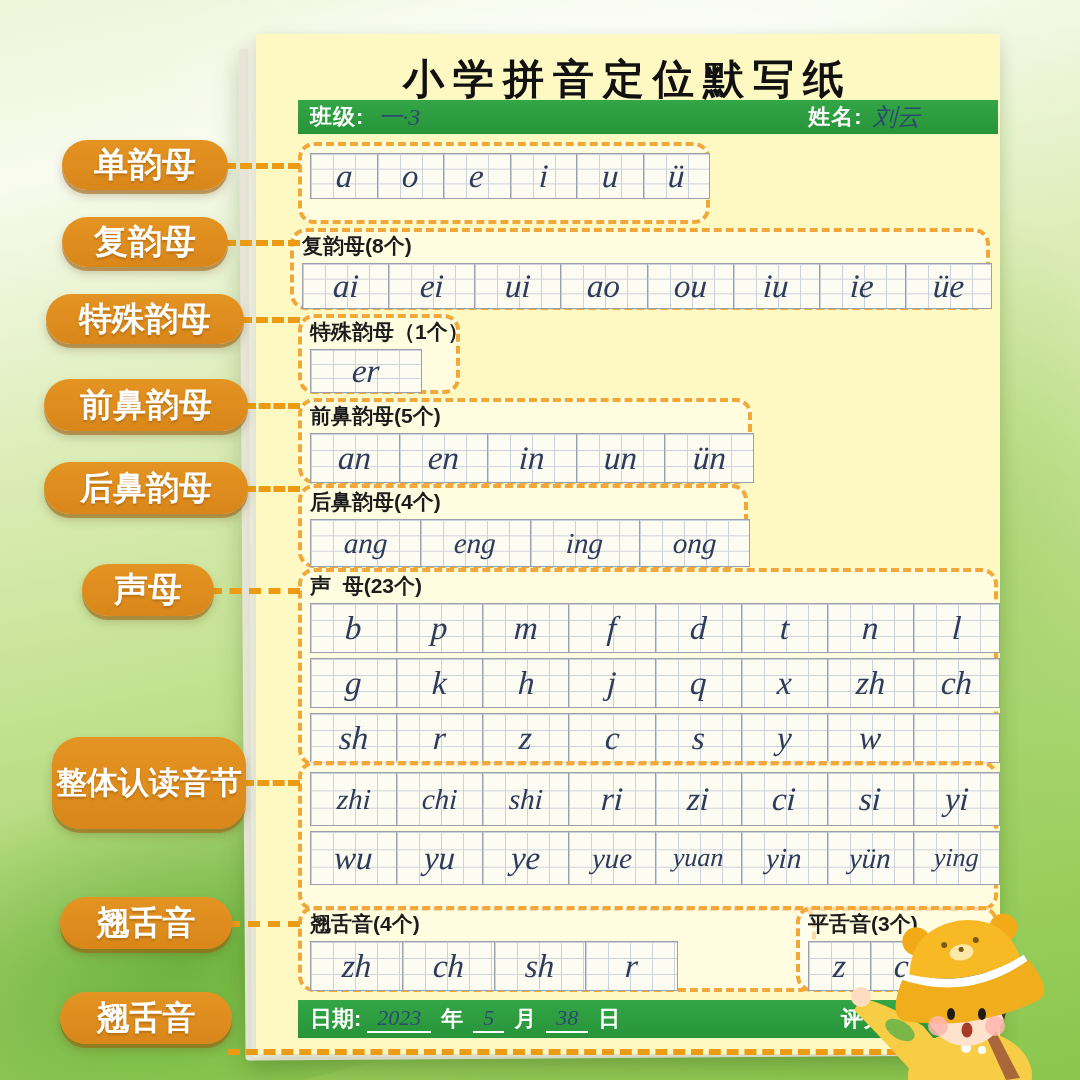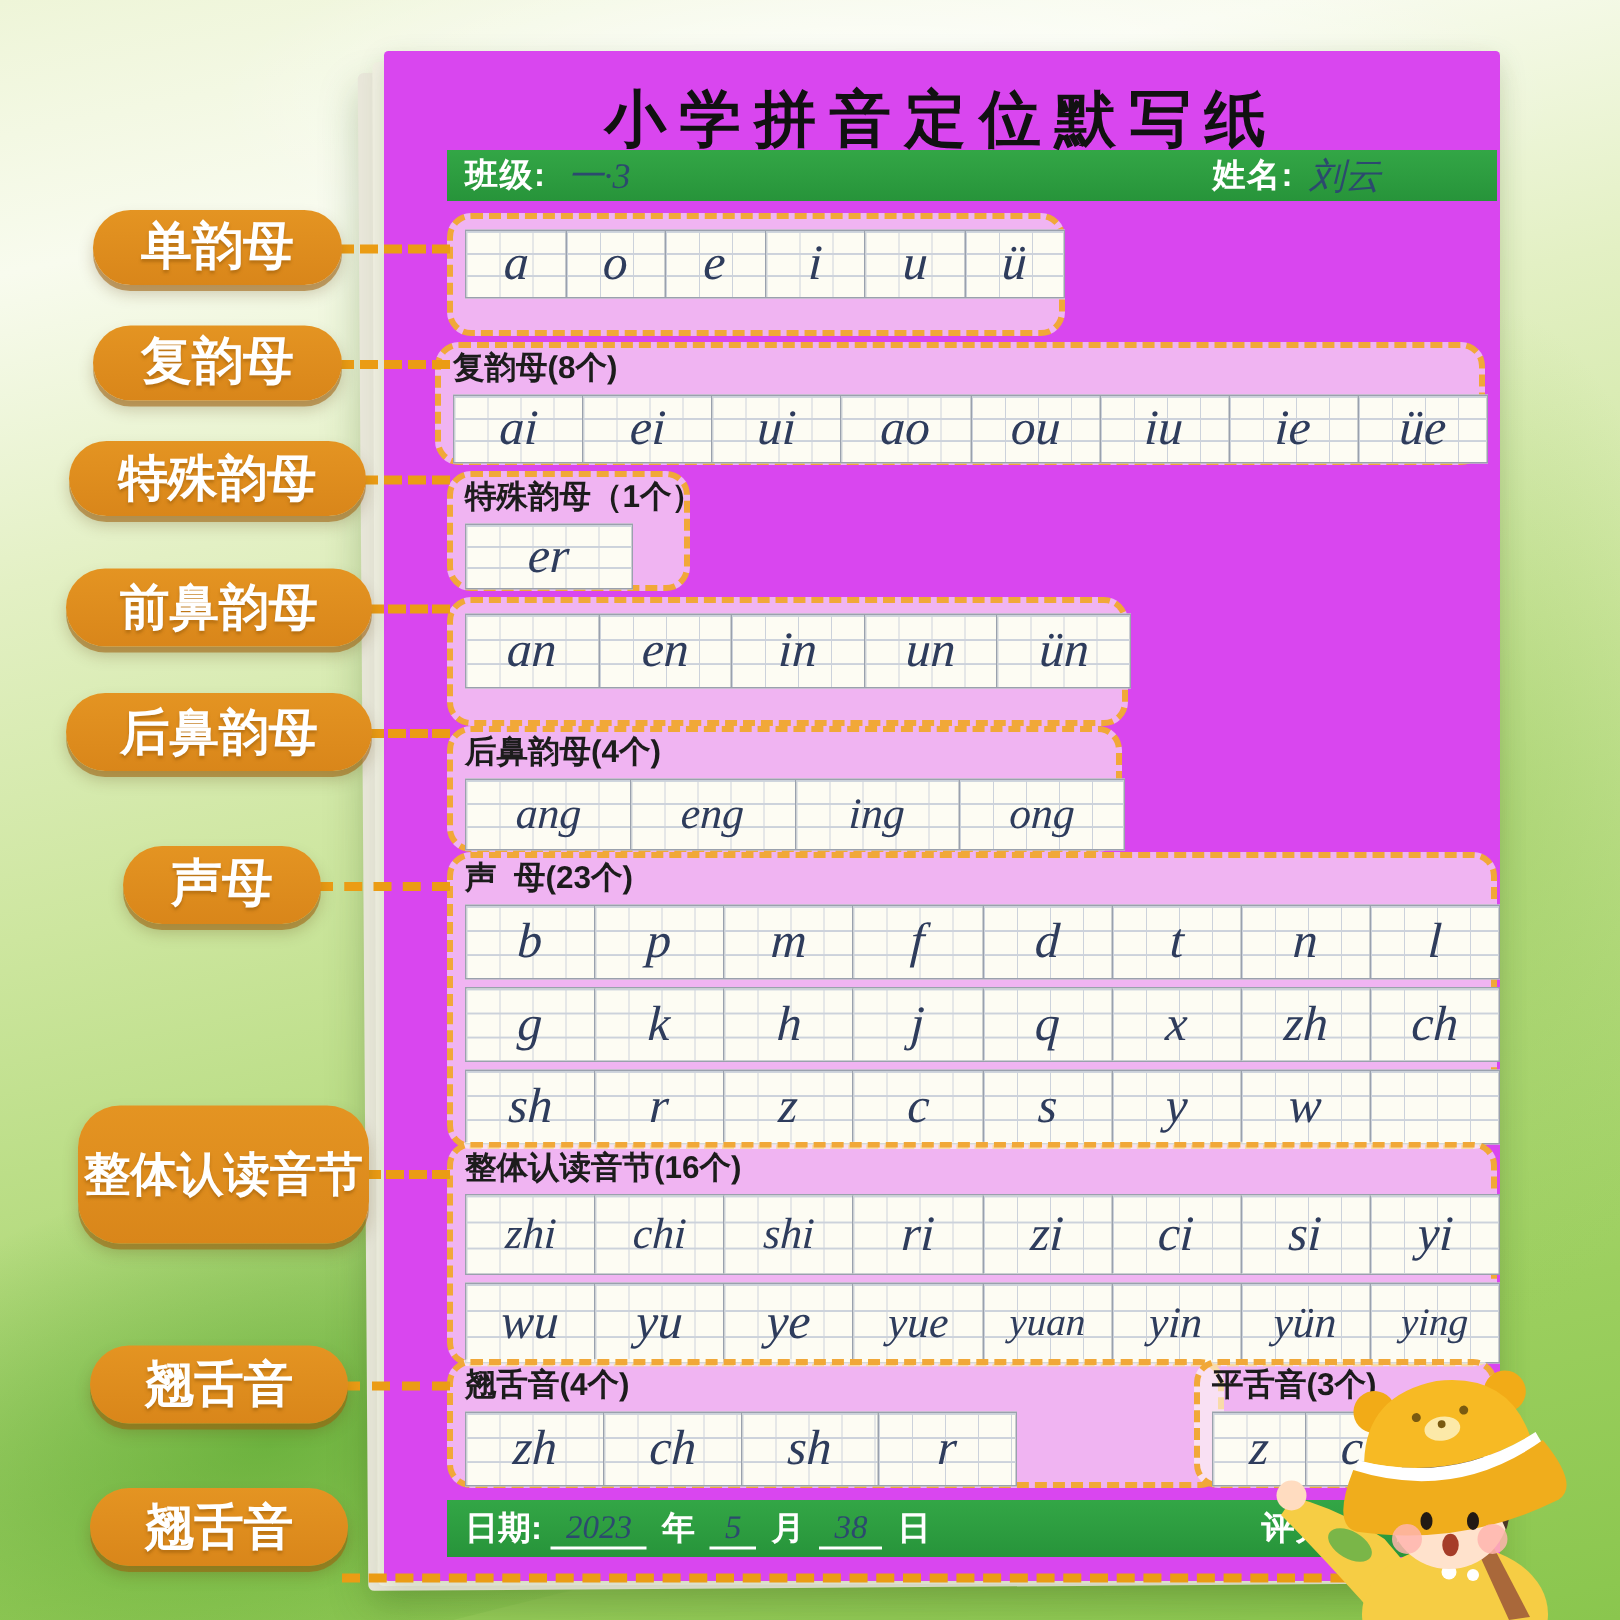--- a/index.html
+++ b/index.html
@@ -17,21 +17,21 @@
   #rightshade{right:-60px;top:200px;width:300px;height:700px;
     background:radial-gradient(ellipse,rgba(150,200,90,.45),rgba(150,200,90,0) 70%);}
 
   
   #backsheet{position:absolute;left:242px;top:46px;width:748px;height:1012px;
     background:#e9e7da;border-radius:4px;transform:rotate(-.4deg);
     box-shadow:0 10px 26px rgba(50,90,20,.28);}
   #backsheet2{position:absolute;left:250px;top:40px;width:748px;height:1016px;
     background:#f4f2e6;border-radius:4px;transform:rotate(-.2deg);}
   #paper{position:absolute;left:256px;top:34px;width:744px;height:1020px;
-    background:#d946ef;border-radius:3px;box-shadow:0 6px 18px rgba(60,100,30,.18);}
+    background:#fef9c3;border-radius:3px;box-shadow:0 6px 18px rgba(60,100,30,.18);}
 
   .page-title{position:absolute;left:0;top:18px;width:100%;text-align:center;
     font-size:41px;font-weight:900;color:#111;letter-spacing:9px;}
 
   .hdr-bar{position:absolute;left:42px;top:66px;width:700px;height:34px;
     background:linear-gradient(180deg,#33a646,#27943a);display:flex;align-items:center;}
   .hdr-label{color:#fff;font-weight:800;font-size:22px;letter-spacing:1px;}
   .hand{font-family:"Liberation Serif","DejaVu Serif",serif;font-style:italic;color:#2c4a6e;}
   .hdr-val{font-size:24px;margin-left:10px;}
   #cls{margin-left:14px;}
@@ -143,20 +143,21 @@
       </div>
       <div class="section" style="left: 42px; top: 280px; width: 162px; height: 80px;">
         <div class="sec-label">特殊韵母（1个）</div>
         <div class="grid-row" style="width: 112px; height: 44px;">
           <div class="cell">
             <span class="letter" style="font-size: 33px;">er</span>
           </div>
         </div>
       </div>
       <div class="section" style="left: 42px; top: 364px; width: 454px; height: 86px;">
+        <div class="sec-label">前鼻韵母(5个)</div>
         <div class="grid-row" style="width: 444px; height: 50px;">
           <div class="cell">
             <span class="letter" style="font-size: 33px;">an</span>
           </div>
           <div class="cell">
             <span class="letter" style="font-size: 33px;">en</span>
           </div>
           <div class="cell">
             <span class="letter" style="font-size: 33px;">in</span>
           </div>
@@ -260,21 +261,20 @@
           </div>
           <div class="cell">
             <span class="letter" style="font-size: 33px;">w</span>
           </div>
           <div class="cell">
             <span class="letter" style="font-size: 33px;"></span>
           </div>
         </div>
       </div>
       <div class="section" style="left: 42px; top: 727px; width: 700px; height: 150px;">
-        <div class="sec-label">整体认读音节(16个)</div>
         <div class="grid-row" style="width: 690px; height: 54px;">
           <div class="cell">
             <span class="letter" style="font-size: 29px;">zhi</span>
           </div>
           <div class="cell">
             <span class="letter" style="font-size: 29px;">chi</span>
           </div>
           <div class="cell">
             <span class="letter" style="font-size: 29px;">shi</span>
           </div>

